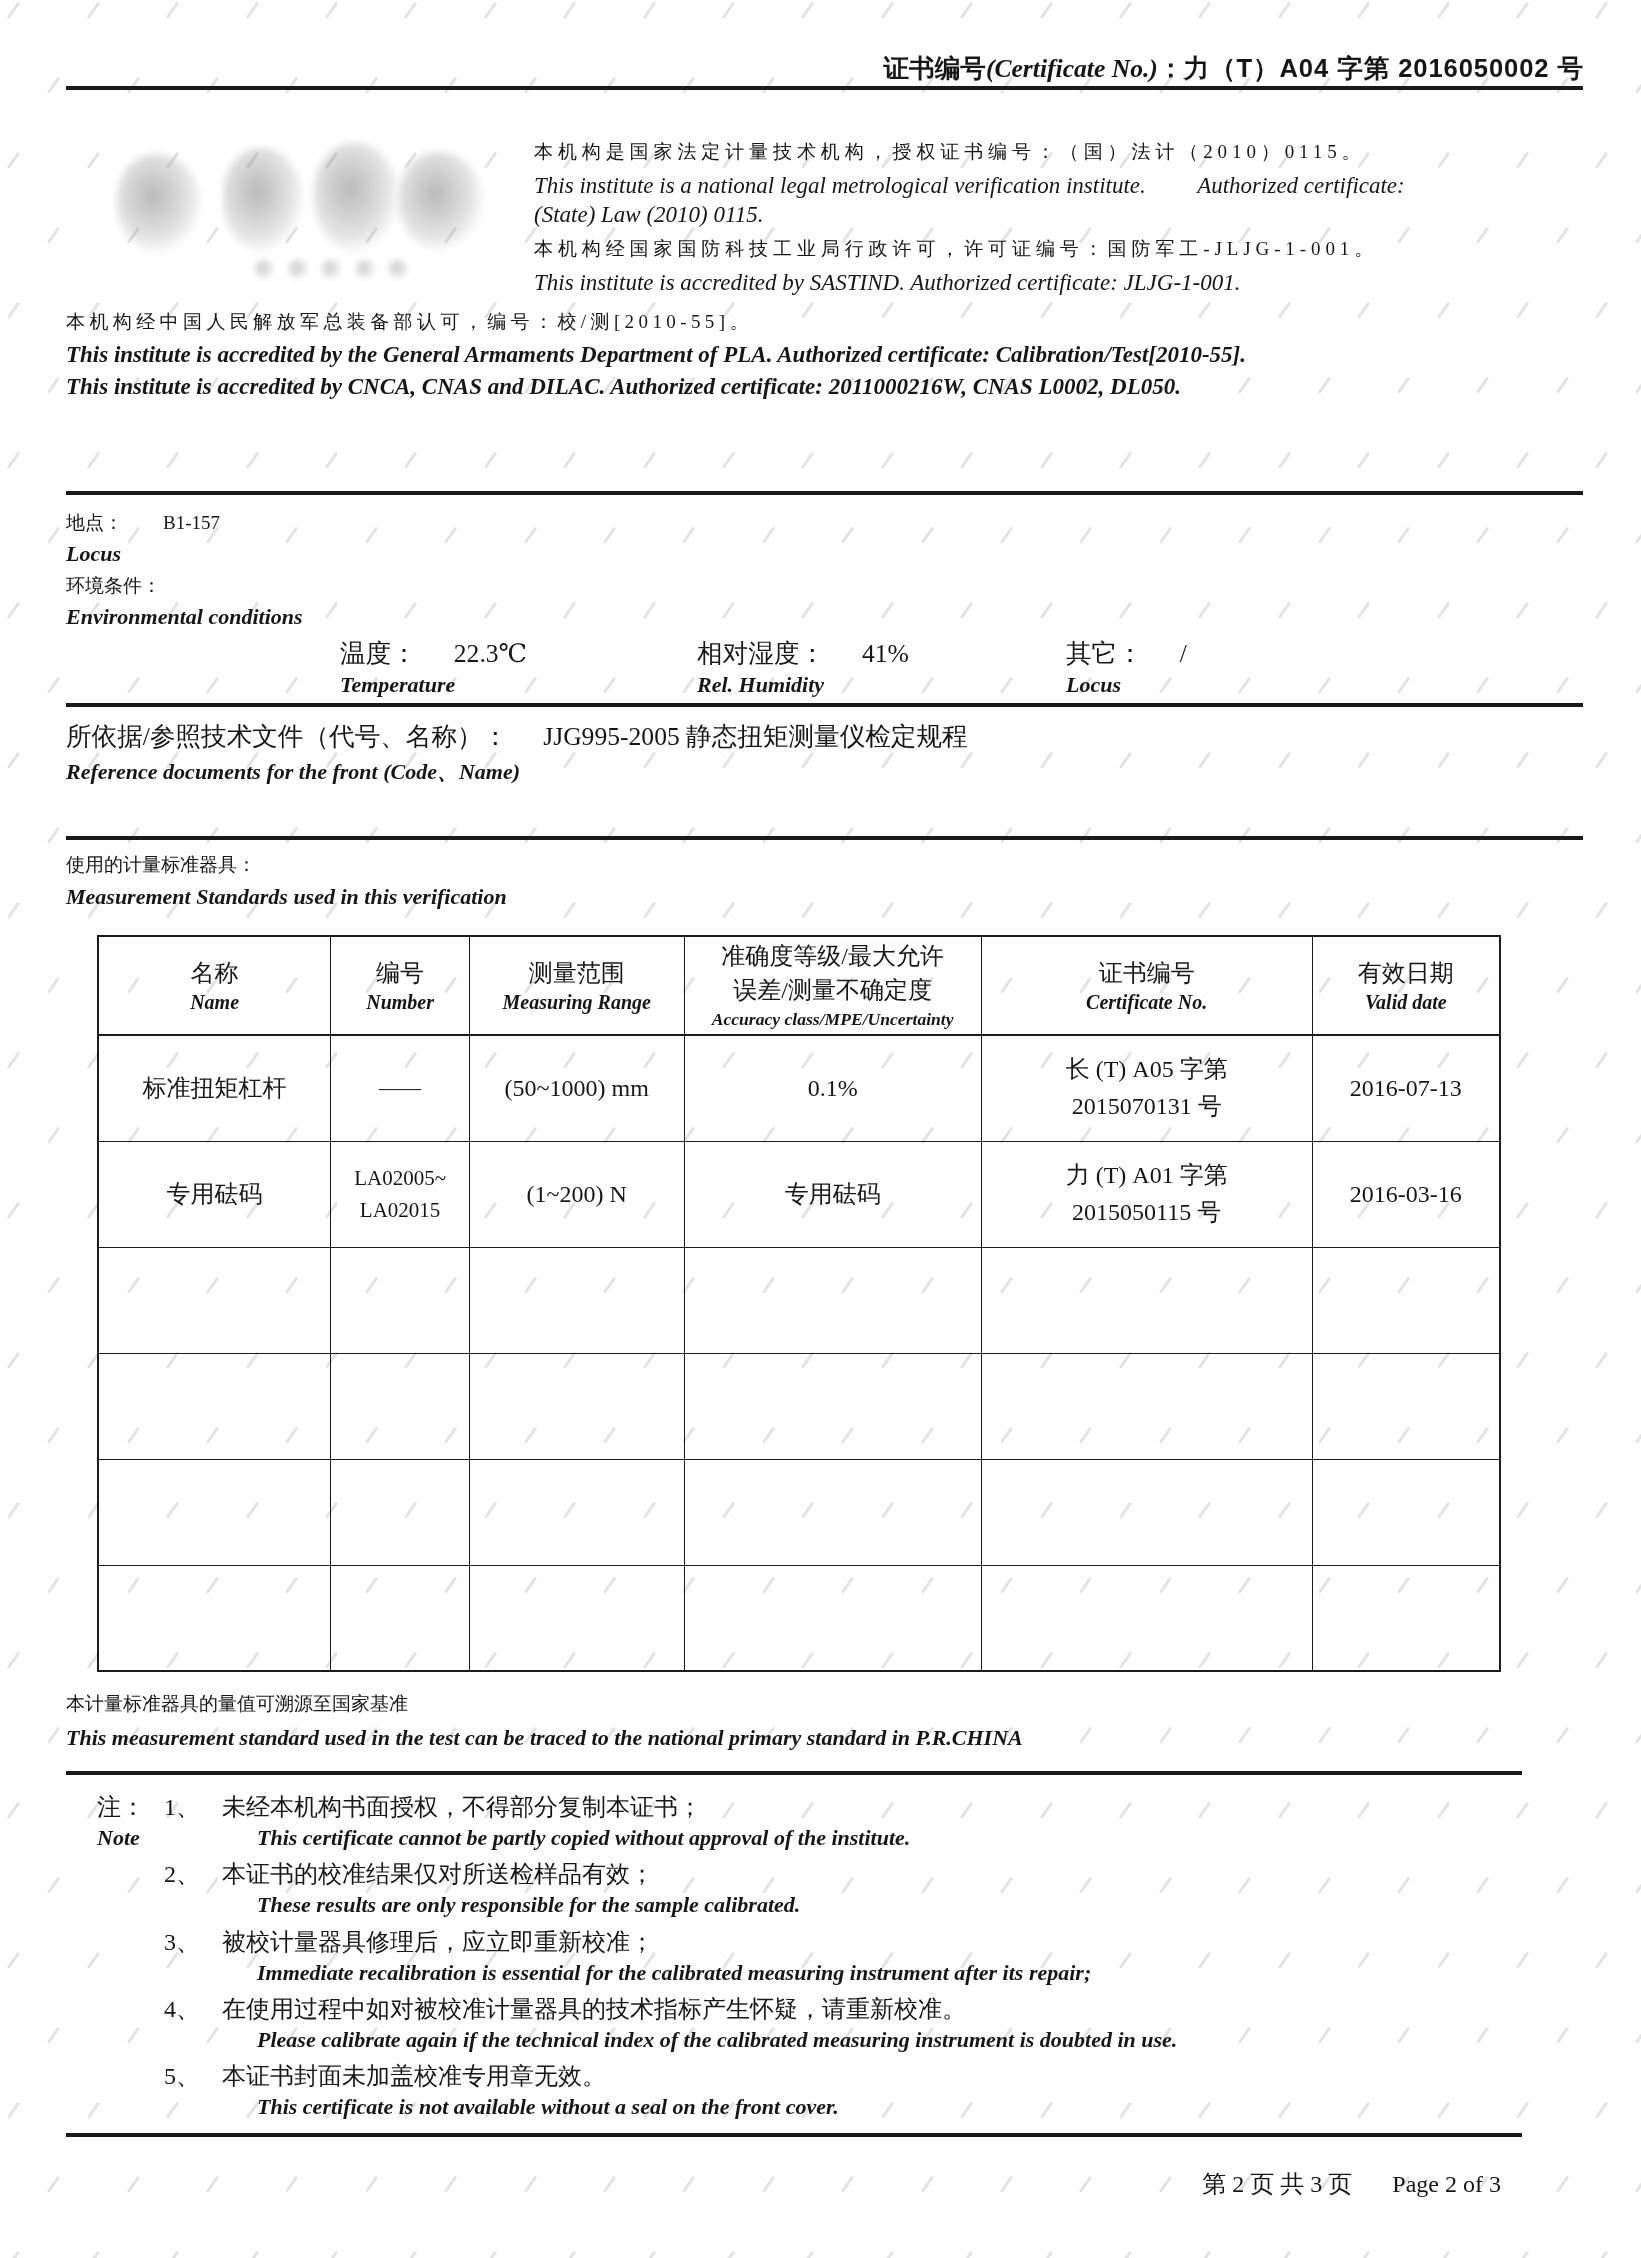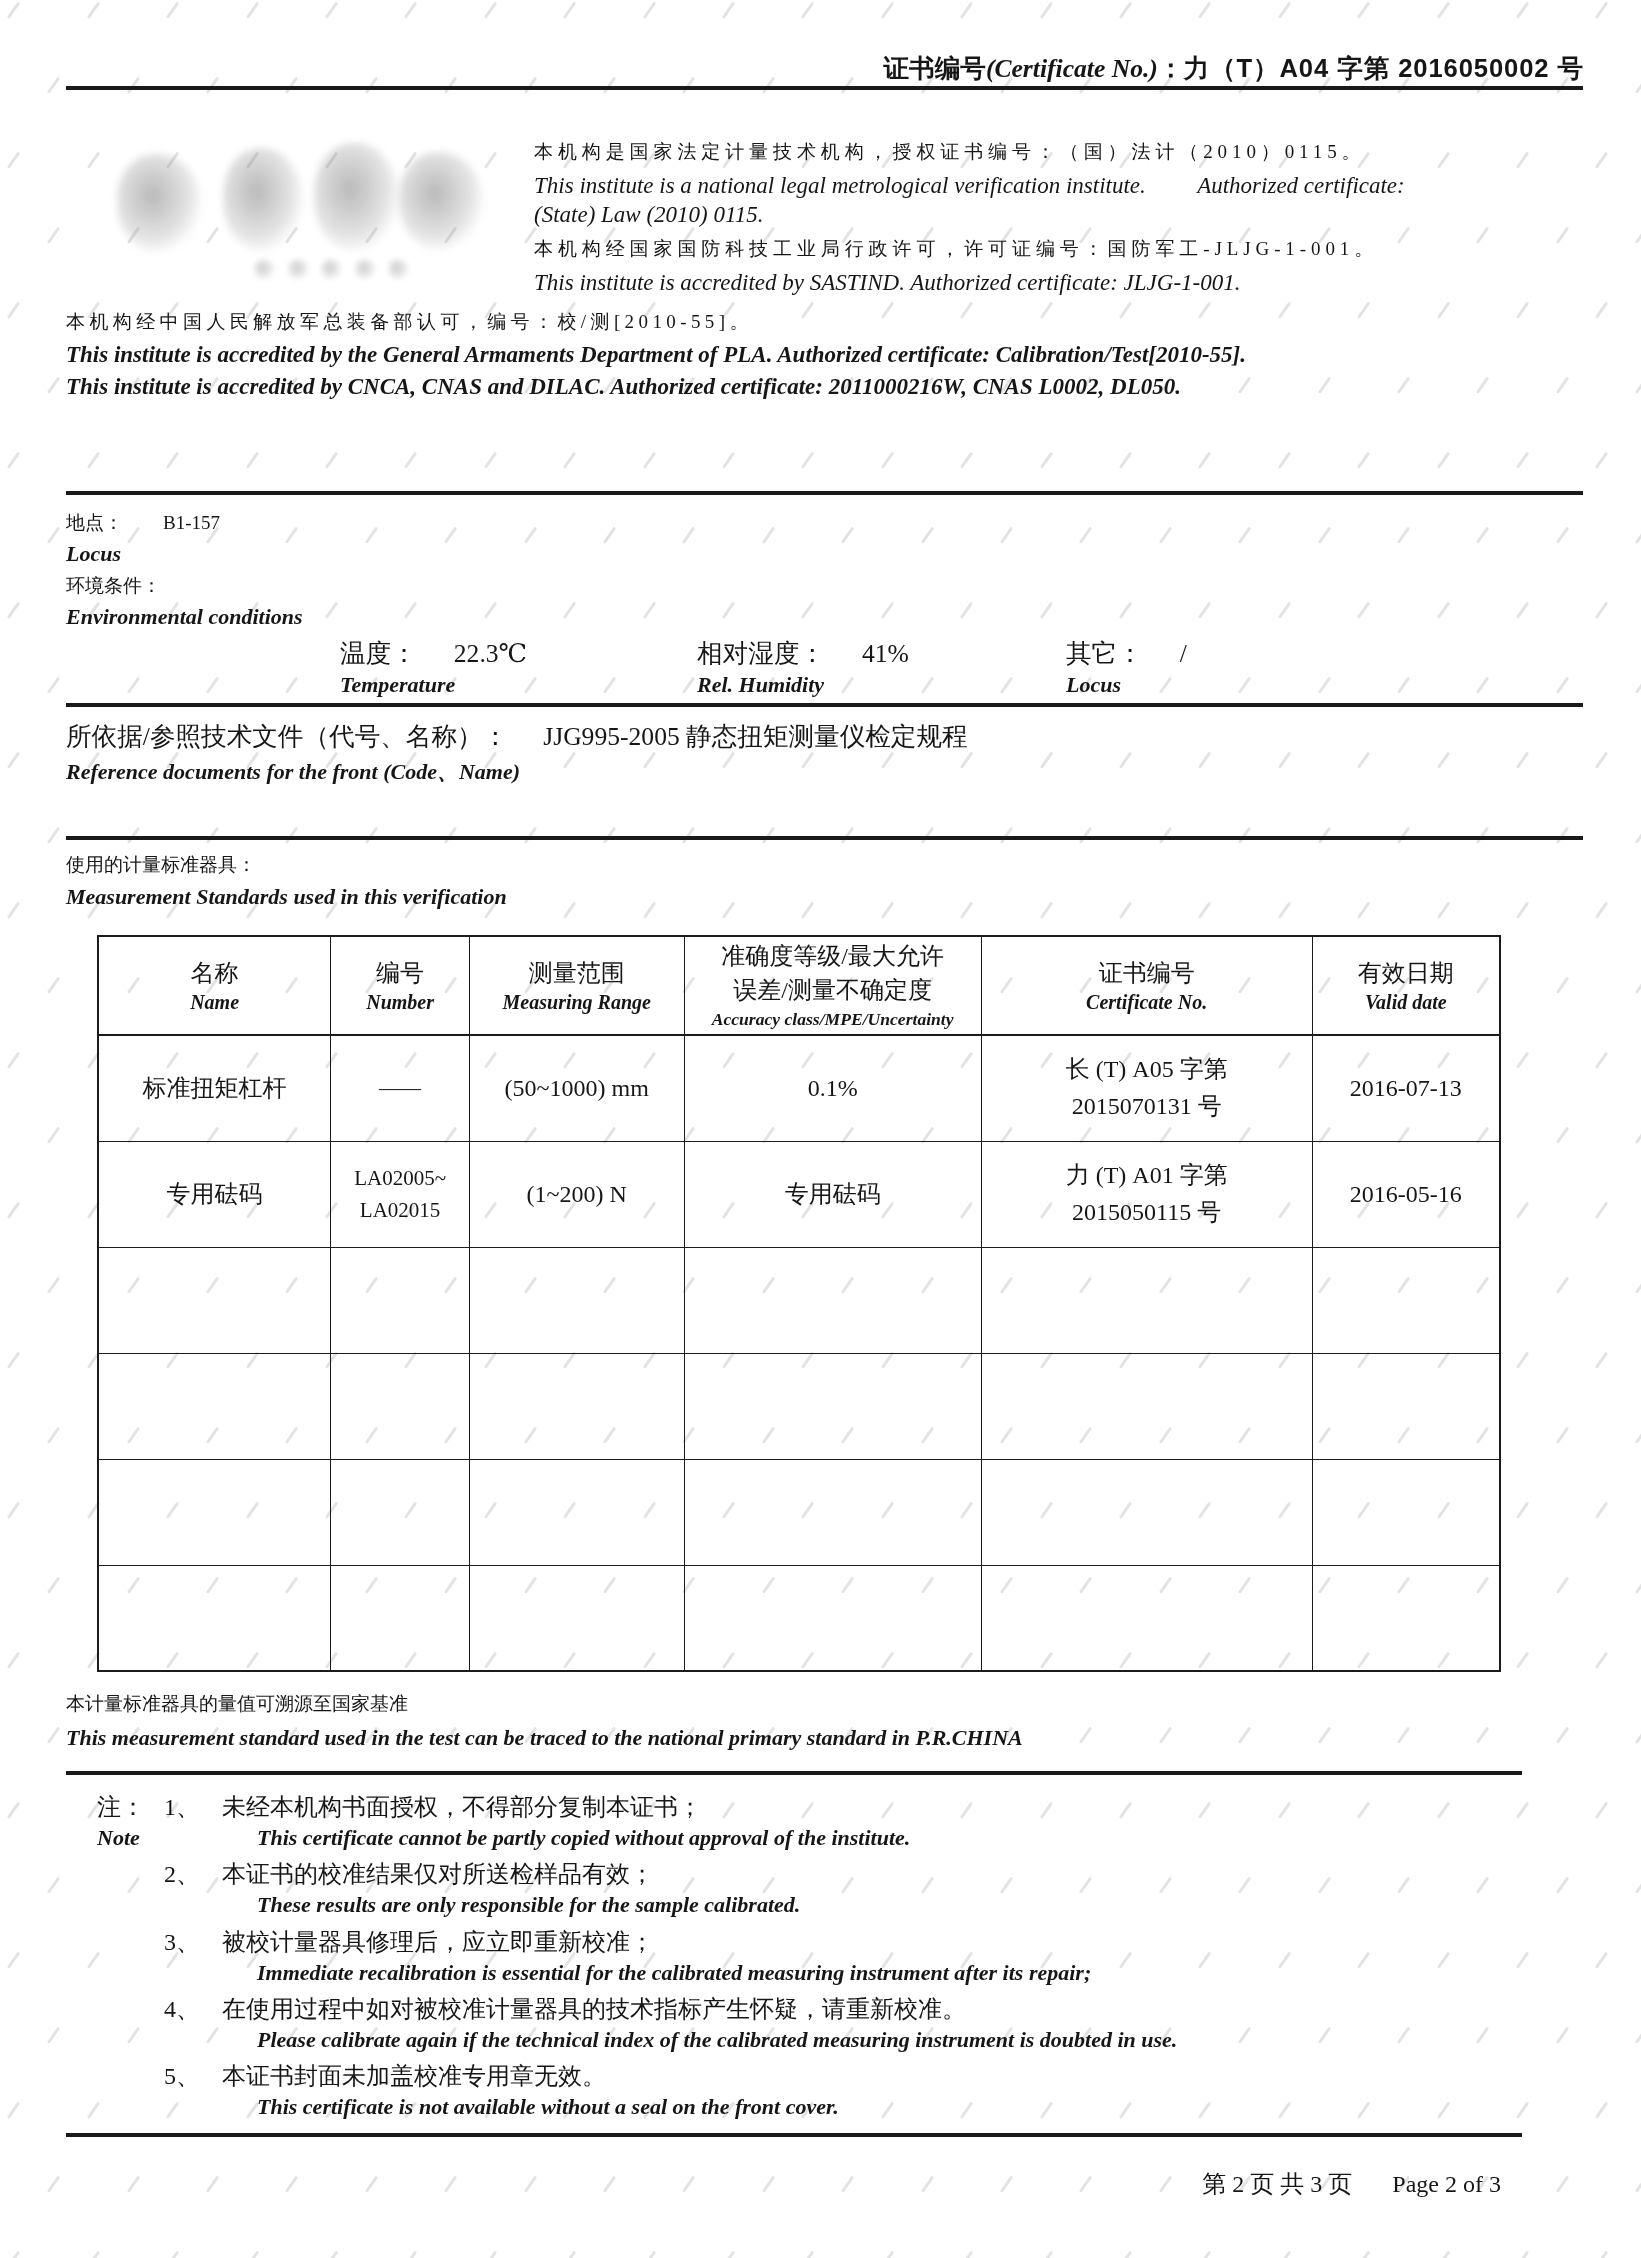--- a/index.html
+++ b/index.html
@@ -858,21 +858,21 @@
               <td>2016-07-13</td>
             </tr>
             <tr>
               <td>专用砝码</td>
               <td>LA02005~
 LA02015</td>
               <td>(1~200) N</td>
               <td>专用砝码</td>
               <td>力 (T) A01 字第
 2015050115 号</td>
-              <td>2016-05-16</td>
+              <td>2016-03-16</td>
             </tr>
             <tr>
               <td></td>
               <td></td>
               <td></td>
               <td></td>
               <td></td>
               <td></td>
             </tr>
             <tr>

